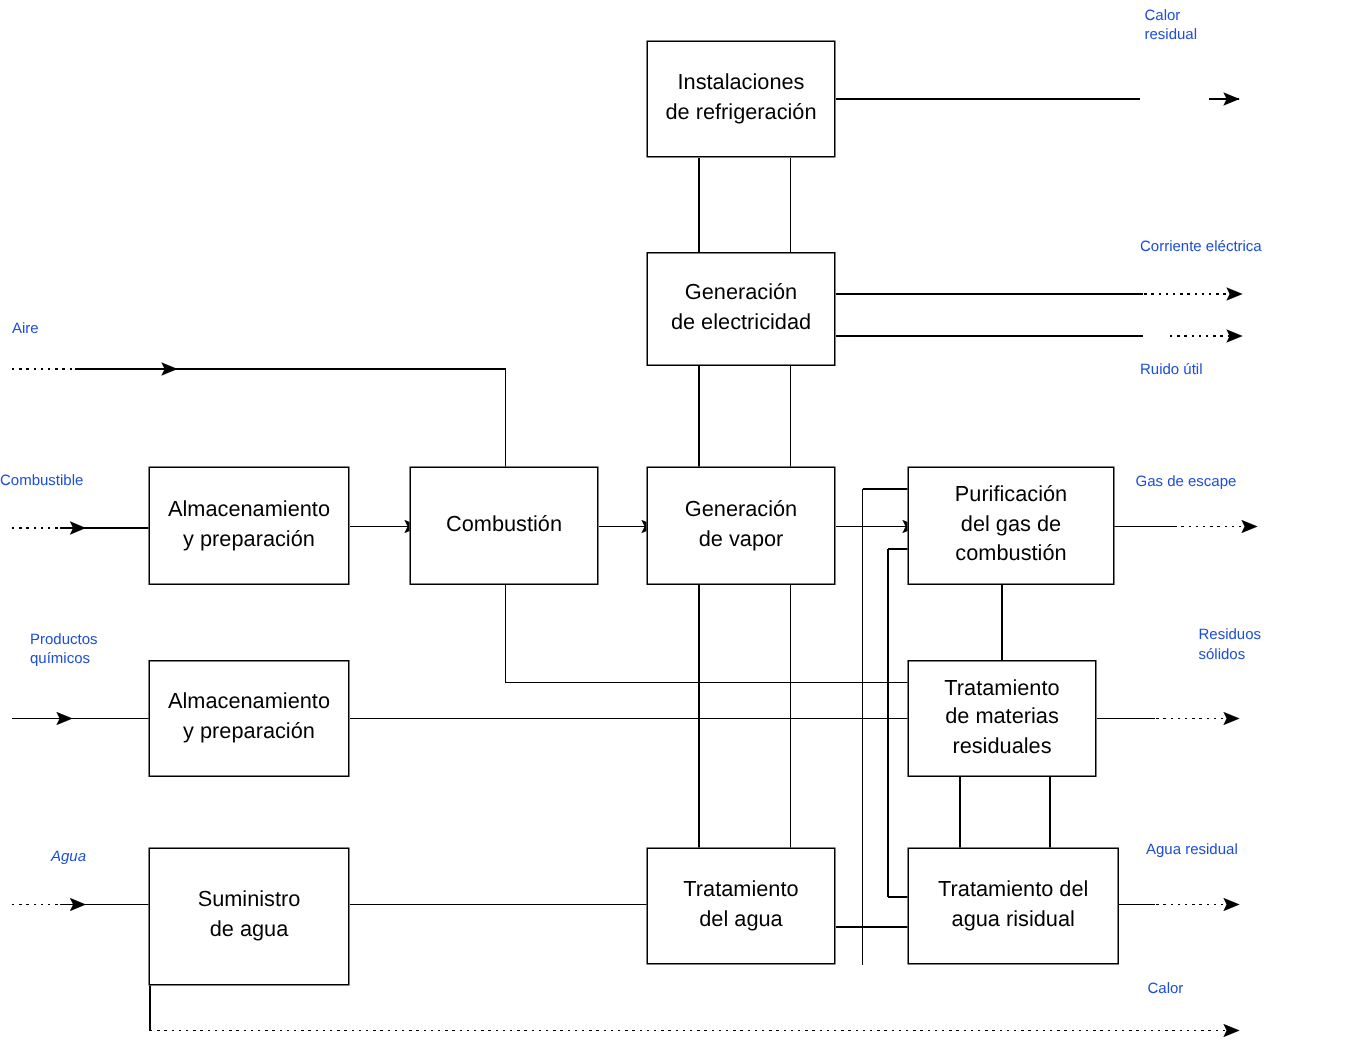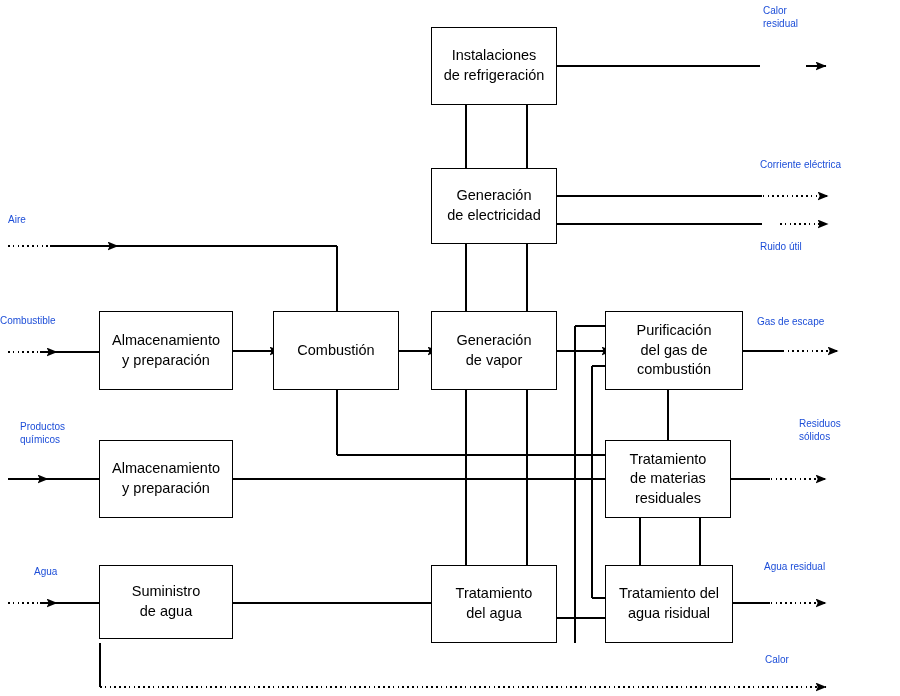--- a/index.html
+++ b/index.html
@@ -185,37 +185,37 @@
 del gas de
 combustión</div>
 
   <div class="box" style="left:99px;top:440px;width:134px;height:78px;">Almacenamiento
 y preparación</div>
 
   <div class="box" style="left:605px;top:440px;width:126px;height:78px;">Tratamiento
 de materias
 residuales</div>
 
-  <div class="box" style="left:99px;top:565px;width:134px;height:74px;text-align:center;">Suministro
+  <div class="box" style="left:99px;top:565px;width:134px;height:92px;text-align:center;">Suministro
 de agua</div>
 
   <div class="box" style="left:431px;top:565px;width:126px;height:78px;">Tratamiento
 del agua</div>
 
-  <div class="box" style="left:605px;top:565px;width:128px;height:78px;">Tratamiento del
+  <div class="box" style="left:605px;top:565px;width:141px;height:78px;">Tratamiento del
 agua risidual</div>
 
   <div class="lbl" style="left:8px;top:213px;text-align:right;">Aire</div>
 
   <div class="lbl" style="left:0px;top:314px;">Combustible</div>
 
   <div class="lbl" style="left:8px;top:420px;margin-left:12px;">Productos
 químicos</div>
 
-  <div class="lbl" style="left:34px;top:565px;">Agua</div>
+  <div class="lbl" style="left:34px;top:565px;font-style:italic;">Agua</div>
 
   <div class="lbl r" style="left:763px;top:4px;">Calor
 residual</div>
 
   <div class="lbl r" style="left:760px;top:158px;">Corriente eléctrica</div>
 
   <div class="lbl r" style="left:760px;top:240px;">Ruido útil</div>
 
   <div class="lbl r" style="left:757px;top:315px;">Gas de escape</div>
 

